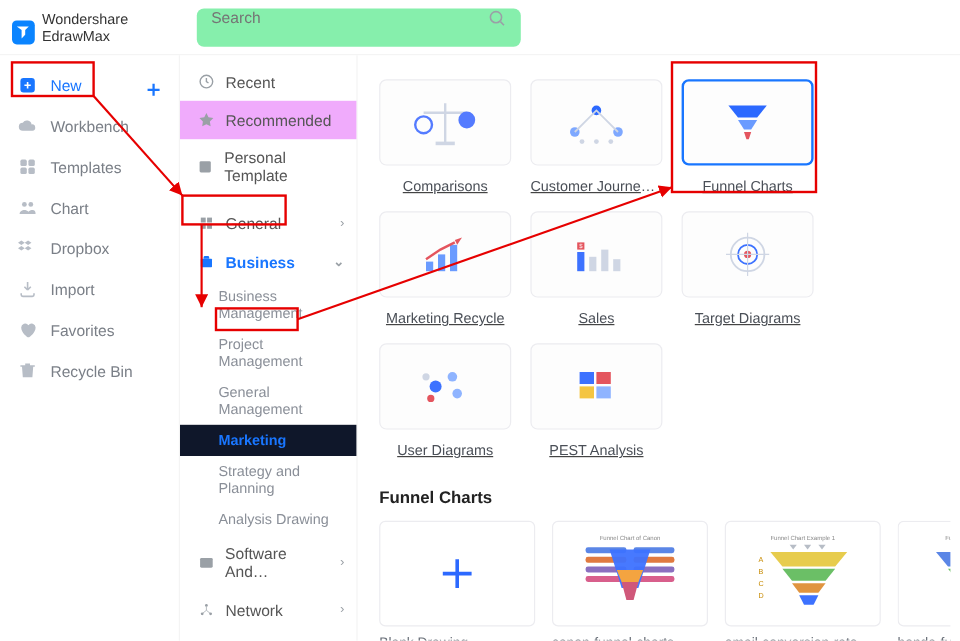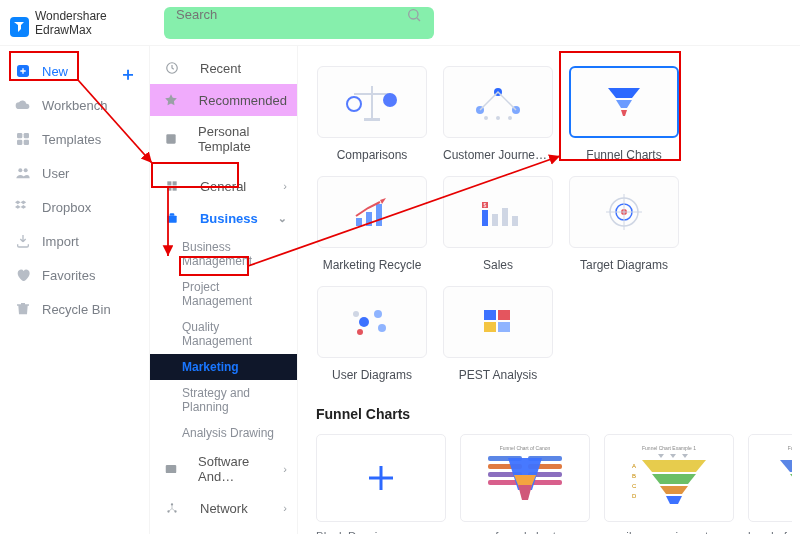--- a/index.html
+++ b/index.html
@@ -12,30 +12,30 @@
   .search-wrap input { flex:1; border:0; background:transparent; outline:none; font-size:13px; color:#666; }
   .search-wrap .search-ico { color:#9aa0a6; }
   .main { display: flex; height: calc(100% - 46px); }
   .col1 { width: 150px; border-right: 1px solid #f4f4f4; padding-top: 8px; position: relative; }
   .nav-item { display:flex; align-items:center; gap:10px; padding: 8px 14px; color:#7a7f87; font-size:13px; cursor:pointer;text-align:right; }
   .nav-item.active { color:#1976ff; }
   .nav-item .ico { width:18px; height:18px; display:flex; align-items:center; justify-content:center; color:#b7bdc6; }
   .nav-item.active .ico { color:#1976ff; }
   .plus-btn { position:absolute; right:12px; top:16px; color:#1976ff; font-size:18px; font-weight:bold; cursor:pointer; }
   .col2 { width: 148px; border-right: 1px solid #f4f4f4; padding-top:6px; }
-  .cat { display:flex; align-items:center; gap:20px; padding: 8px 10px 8px 14px; font-size:13px; color:#555; cursor:pointer; position:relative; }
+  .cat { display:flex; align-items:center; gap:8px; padding: 8px 10px 8px 14px; font-size:13px; color:#555; cursor:pointer; position:relative; }
   .cat.selected { background:#f0abfc; font-weight:500; }
   .cat .cat-ico { width:16px; height:16px; display:flex; align-items:center; justify-content:center; color:#9aa0a6; }
   .cat .arrow { margin-left:auto; color:#9aa0a6; font-size:11px; }
   .cat.bold-blue { color:#1976ff; font-weight:600; }
   .subcat { padding: 6px 10px 6px 32px; font-size:12px; color:#8a8f98; cursor:pointer; }
   .subcat.active { color:#1976ff; font-weight:600; background:#0f172a; }
   .content { flex:1; padding: 20px 8px 0 18px; overflow:hidden; }
   .template-grid { display:flex; flex-wrap:wrap; gap:14px; margin-bottom: 24px; }
-  .tcard { width:112px; display:flex; flex-direction:column; align-items:center; cursor:pointer; }
+  .tcard { width:112px; display:flex; flex-direction:column; cursor:pointer;text-decoration:underline; }
   .thumb { width:110px; height:72px; border:1px solid #ececf0; border-radius:6px; display:flex; align-items:center; justify-content:center; background:#fdfdfd; }
   .thumb.selected { border:2px solid #1976ff; }
   .tlabel { margin-top:10px; font-size:12px; color:#4a4f57; text-align:center; white-space:nowrap; overflow:hidden; text-overflow:ellipsis; max-width:110px; }
   .section-title { font-size:14px; font-weight:700; color:#222; margin-bottom:12px; }
   .gallery { display:flex; gap:14px; }
   .gcard { width:130px; cursor:pointer; }
   .gthumb { width:130px; height:88px; border:1px solid #ececf0; border-radius:5px; display:flex; align-items:center; justify-content:center; background:#fff; overflow:hidden; }
   .glabel { margin-top:8px; font-size:11.5px; color:#6a7079; white-space:nowrap; overflow:hidden; text-overflow:ellipsis; max-width:130px; }
   svg { display:block; }
   .annotate { position:absolute; pointer-events:none; z-index:50; }
@@ -96,21 +96,21 @@
       <span>Templates</span>
     </div>
     <div class="nav-item">
       <span class="ico">
           <svg width="16" height="16" viewBox="0 0 24 24" fill="currentColor">
             <circle cx="8" cy="8" r="3"></circle>
             <circle cx="16" cy="8" r="3"></circle>
             <path d="M2 20c0-3 3-5 6-5s6 2 6 5M12 20c0-3 3-5 6-5s4 2 4 5"></path>
           </svg>
         </span>
-      <span>User</span>
+      <span>Chart</span>
     </div>
     <div class="nav-item">
       <span class="ico">
           <svg width="16" height="16" viewBox="0 0 24 24" fill="currentColor">
             <path d="M6 3l6 4-6 4-6-4zM18 3l6 4-6 4-6-4zM6 13l6 4-6 4-6-4zM18 13l6 4-6 4-6-4z" transform="scale(0.7)"></path>
           </svg>
         </span>
       <span>Dropbox</span>
     </div>
     <div class="nav-item">
@@ -183,21 +183,21 @@
           <svg width="14" height="14" viewBox="0 0 24 24" fill="currentColor">
             <rect x="4" y="8" width="16" height="12" rx="1"></rect>
             <path d="M8 8V6a2 2 0 012-2h4a2 2 0 012 2v2"></path>
           </svg>
         </span>
       <span>Business</span>
       <span class="arrow">⌄</span>
     </div>
     <div class="subcat">Business Management</div>
     <div class="subcat">Project Management</div>
-    <div class="subcat">Quality Management</div>
+    <div class="subcat">General Management</div>
     <div class="subcat active">Marketing</div>
     <div class="subcat">Strategy and Planning</div>
     <div class="subcat">Analysis Drawing</div>
     <div class="cat">
       <span class="cat-ico">
           <svg width="14" height="14" viewBox="0 0 24 24" fill="currentColor">
             <rect x="3" y="5" width="18" height="14" rx="2"></rect>
           </svg>
         </span>
       <span>Software And…</span>

